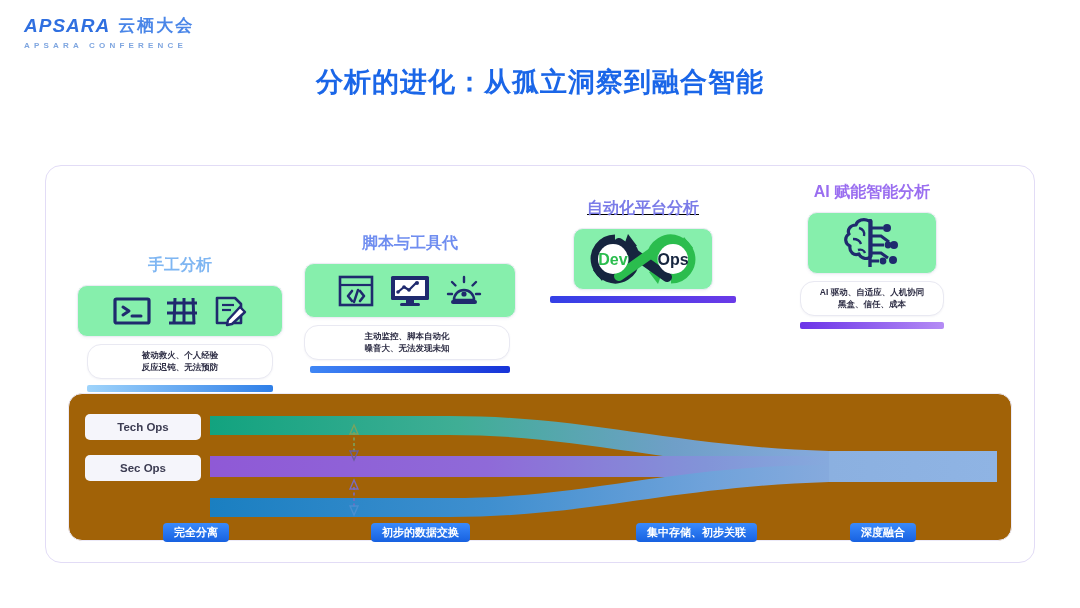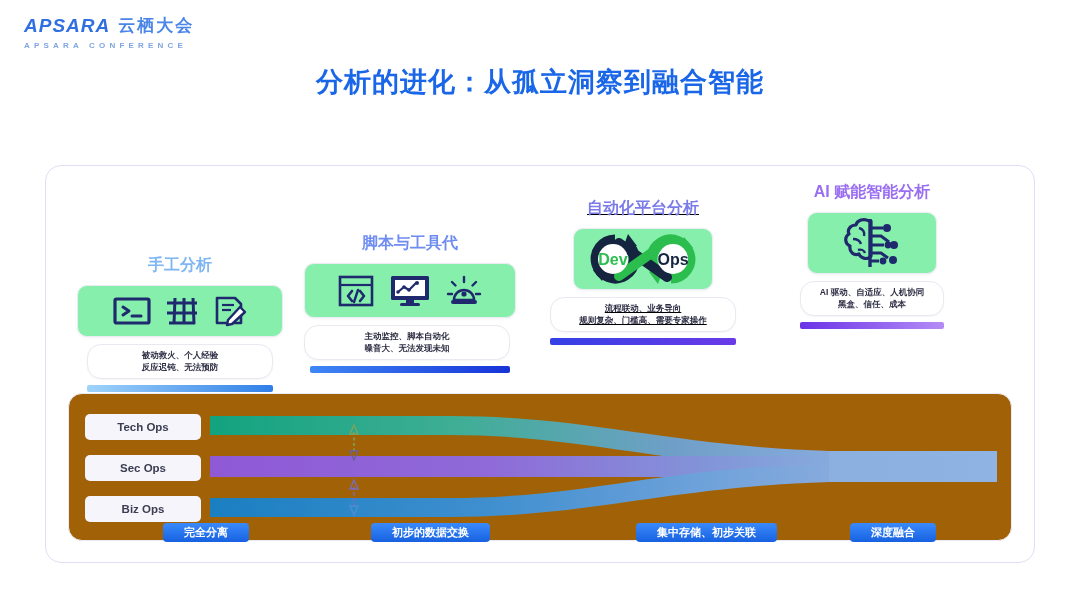--- a/index.html
+++ b/index.html
@@ -94,21 +94,21 @@
   #lane-tech{top:20px;}
   #lane-sec{top:61px;}
   #lane-biz{top:102px;}
 
   
   .chip{
     position:absolute;height:19px;border-radius:4px;
     background:linear-gradient(180deg,#3a8afc 0%,#1761e0 100%);
     color:#fff;font-size:11px;font-weight:bold;
     display:flex;align-items:center;justify-content:center;
-    padding:0 21px;box-sizing:border-box;white-space:nowrap;
+    padding:0 11px;box-sizing:border-box;white-space:nowrap;
   }
   #chip0{left:163px;top:523px;}
   #chip1{left:371px;top:523px;}
   #chip2{left:636px;top:523px;}
   #chip3{left:850px;top:523px;}
 
   svg{display:block;}
 </style>
 </head>
 <body>
@@ -223,24 +223,20 @@
         <polygon points="105,6 114,17 100,20" fill="#2bbd4e"></polygon>
         <path d="M40 12 L88 46" stroke="#16253f" stroke-width="10" stroke-linecap="round"></path>
         <path d="M88 11 L40 45" stroke="#2bbd4e" stroke-width="10" stroke-linecap="round"></path>
         <circle cx="34" cy="28" r="15" fill="#ffffff"></circle>
         <circle cx="94" cy="28" r="15" fill="#ffffff"></circle>
         <text x="34" y="34" text-anchor="middle" font-family="Liberation Sans, sans-serif" font-size="16" font-weight="bold" fill="#2bbd4e">Dev</text>
         <text x="94" y="34" text-anchor="middle" font-family="Liberation Sans, sans-serif" font-size="16" font-weight="bold" fill="#16253f">Ops</text>
       </svg>
     </span>
   </div>
-  <div class="cap-box">
-    <div class="cap-line">流程联动、业务导向</div>
-    <div class="cap-line">规则复杂、门槛高、需要专家操作</div>
-  </div>
   <div class="bar" style="background:linear-gradient(90deg,#3440e6 0%,#6a3ae8 100%)"></div>
 </div>
 
 <div class="stage" id="stage4">
   <div class="stage-title" style="color:#9a6ef0">AI 赋能智能分析</div>
   <div class="icon-box">
     <span>
       <svg width="70" height="56" viewBox="0 0 70 56">
         <path d="M32 6 c-5-3-12-1-13 4 c-6 0-9 5-7 9 c-5 3-4 10 1 12 c-1 6 4 10 9 8 c2 5 9 6 12 2 V6 Z" fill="none" stroke="#1f2a6e" stroke-width="3.2" stroke-linejoin="round"></path>
         <path d="M22 13 c4 1 6 4 5 8" fill="none" stroke="#1f2a6e" stroke-width="2.4"></path>
@@ -263,21 +259,20 @@
   <div class="cap-box">
     <div class="cap-line">AI 驱动、自适应、人机协同</div>
     <div class="cap-line">黑盒、信任、成本</div>
   </div>
   <div class="bar" style="background:linear-gradient(90deg,#6b33e8 0%,#b58cf5 100%)"></div>
 </div>
 
 <div class="flow-panel">
   <div class="lane-label" id="lane-tech">Tech Ops</div>
   <div class="lane-label" id="lane-sec">Sec Ops</div>
-  <div class="lane-label" id="lane-biz">Biz Ops</div>
 
   <svg width="942" height="146" viewBox="0 0 942 146" style="position:absolute;left:0;top:0;">
     <defs>
       <linearGradient id="gTech" x1="0" y1="0" x2="1" y2="0">
         <stop offset="0%" stop-color="#12a37f"></stop>
         <stop offset="40%" stop-color="#3fae95"></stop>
         <stop offset="75%" stop-color="#6f9fc8"></stop>
         <stop offset="100%" stop-color="#86aadd"></stop>
       </linearGradient>
       <linearGradient id="gSec" x1="0" y1="0" x2="1" y2="0">

